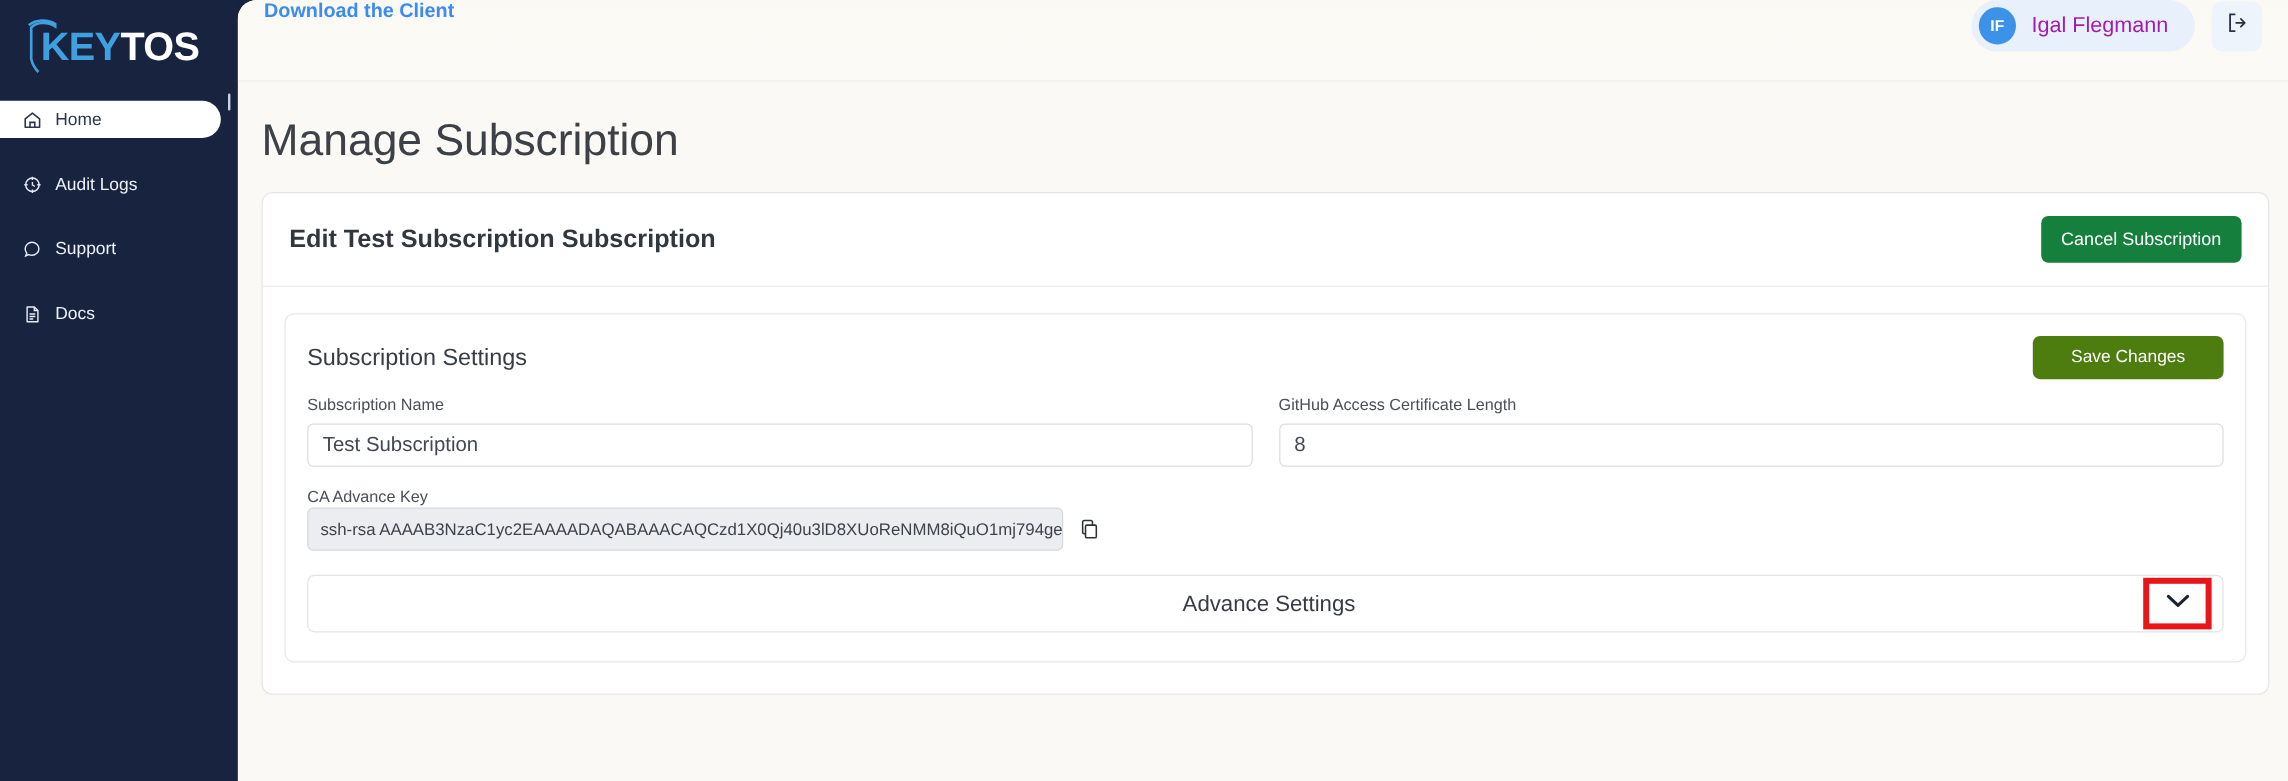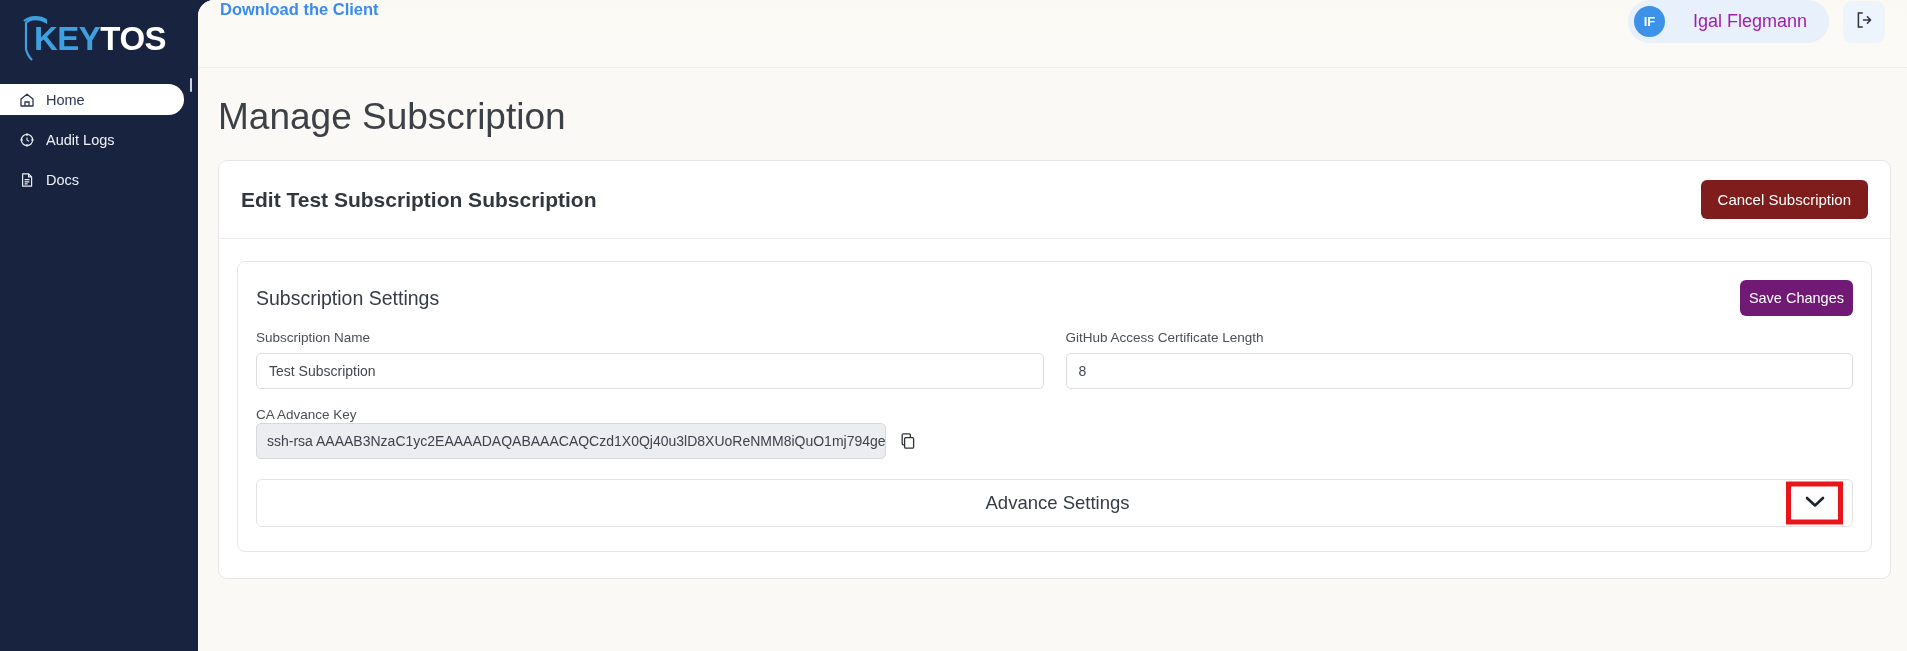--- a/index.html
+++ b/index.html
@@ -24,21 +24,21 @@
   }
   .logo { display: flex; align-items: center; position: relative; }
   .shield { position: absolute; left: 2px; top: -9px; }
   .logo-text {
     font-size: 33px; font-weight: bold; letter-spacing: -0.5px;
     line-height: 1; position: relative; padding-left: 16px;
   }
   .logo-key { color: #3fa0e0; }
   .logo-tos { color: #ffffff; }
 
-  .nav { margin-top: 14px; display: flex; flex-direction: column; gap: 9px; }
+  .nav { margin-top: 14px; display: flex; flex-direction: column; gap: 23px; }
   .nav-item {
     height: 31px; display: flex; align-items: center; gap: 11px;
     padding-left: 18px; color: #eef2f8; font-size: 14.5px;
     cursor: pointer; margin-right: 16px;
   }
   .nav-item.active {
     background: #ffffff; color: #2c3550;
     border-radius: 0 18px 18px 0; font-weight: normal;
     margin-left: 0; margin-right: 14px;
   }
@@ -61,21 +61,21 @@
     padding: 0 22px 0 22px;
     background: linear-gradient(180deg,#fbf9f4 0%, #fbfaf6 100%);
     border-bottom: 1px solid #eceef2;
   }
   .dl-link {
     color: #3b8bf0; font-size: 16.5px; font-weight: bold;
     margin-left: 0; cursor: pointer; text-decoration: none;
   }
   .topbar-right { margin-left: auto; display: flex; align-items: center; gap: 14px; }
   .user-chip {
-    display: flex; align-items: center; gap: 28px;
+    display: flex; align-items: center; gap: 13px;
     background: #e7f0fb; border-radius: 22px;
     padding: 6px 22px 6px 6px; cursor: pointer;
   }
   .avatar {
     width: 31px; height: 31px; border-radius: 50%;
     background: #3b92e8; color: #fff; font-size: 13px; font-weight: bold;
     display: flex; align-items: center; justify-content: center;
   }
   .user-name { font-size: 18px; color: #a21caf; }
   .logout-btn {
@@ -98,26 +98,26 @@
     display: flex; align-items: center; justify-content: space-between;
     padding: 19px 22px 19px 22px;
     border-bottom: 1px solid #ececee;
   }
   .panel-title { font-size: 21px; font-weight: bold; color: #31373f; }
   .btn {
     border: none; border-radius: 6px; cursor: pointer;
     font-family: "Liberation Sans", sans-serif;
   }
   .btn-danger {
-    background: #7f1d1d; color: #fff; font-size: 15px;
+    background: #15803d; color: #fff; font-size: 15px;
     padding: 11px 17px; font-weight: normal;
   }
   .btn-primary {
-    background: #701a75; color: #fff; font-size: 14.5px;
-    padding: 10px 9px;
+    background: #4d7c0f; color: #fff; font-size: 14.5px;
+    padding: 10px 32px;
     text-align: center;
   }
 
   .inner-card {
     margin: 22px 18px 26px 18px;
     border: 1px solid #e7e7ea; border-radius: 8px;
     background: #fff;
   }
   .inner-head {
     display: flex; align-items: center; justify-content: space-between;
@@ -128,21 +128,21 @@
   .form-grid {
     display: grid; grid-template-columns: 1fr 1fr;
     column-gap: 22px; padding: 0 18px;
   }
   .field { display: flex; flex-direction: column; }
   .field-label {
     font-size: 13.5px; color: #4a4f58; margin-bottom: 8px;
   }
   .input {
     height: 36px; border: 1px solid #dbdde2; border-radius: 5px;
-    padding: 0 12px; font-size: 14px; color: #424852;
+    padding: 0 12px; font-size: 17px; color: #424852;
     background: #fff; font-family: "Liberation Sans", sans-serif;
     width: 100%;
   }
 
   .key-row { padding: 16px 18px 0 18px; }
   .key-inline { display: flex; align-items: center; gap: 11px; }
   .key-input {
     flex: 0 0 630px;
     height: 36px; border: 1px solid #d6d8dd; border-radius: 5px;
     background: #ecedf1; color: #3d434d; font-size: 14px;
@@ -203,20 +203,28 @@
         <span class="ico">
           <svg width="16" height="16" viewBox="0 0 16 16" fill="none" stroke="#e7ecf4" stroke-width="1.2">
             <circle cx="8" cy="8" r="5.6"></circle>
             <path d="M8 1.2 L8 4 M8 12 L8 14.8 M1.2 8 L4 8 M12 8 L14.8 8"></path>
             <path d="M8 5.6 L8 8 L10 9.4" stroke-width="1.1"></path>
           </svg>
         </span>
         <span>Audit Logs</span>
       </div>
 
+      <div class="nav-item">
+        <span class="ico">
+          <svg width="16" height="16" viewBox="0 0 16 16" fill="none" stroke="#e7ecf4" stroke-width="1.2">
+            <path d="M13.4 7.3 C13.4 10.3 10.8 12.7 7.7 12.7 C6.7 12.7 5.8 12.5 5 12.1 L2.4 13.2 L3.3 10.9 C2.4 9.9 2 8.7 2 7.3 C2 4.3 4.6 1.9 7.7 1.9 C10.8 1.9 13.4 4.3 13.4 7.3 Z"></path>
+          </svg>
+        </span>
+        <span>Support</span>
+      </div>
 
       <div class="nav-item">
         <span class="ico">
           <svg width="16" height="16" viewBox="0 0 16 16" fill="none" stroke="#e7ecf4" stroke-width="1.2">
             <path d="M3.6 1.8 L9.6 1.8 L12.6 4.8 L12.6 14.2 L3.6 14.2 Z" stroke-linejoin="round"></path>
             <path d="M9.6 1.8 L9.6 4.8 L12.6 4.8"></path>
             <path d="M5.6 7.6 L10.4 7.6 M5.6 9.8 L10.4 9.8 M5.6 11.8 L8.6 11.8"></path>
           </svg>
         </span>
         <span>Docs</span>

